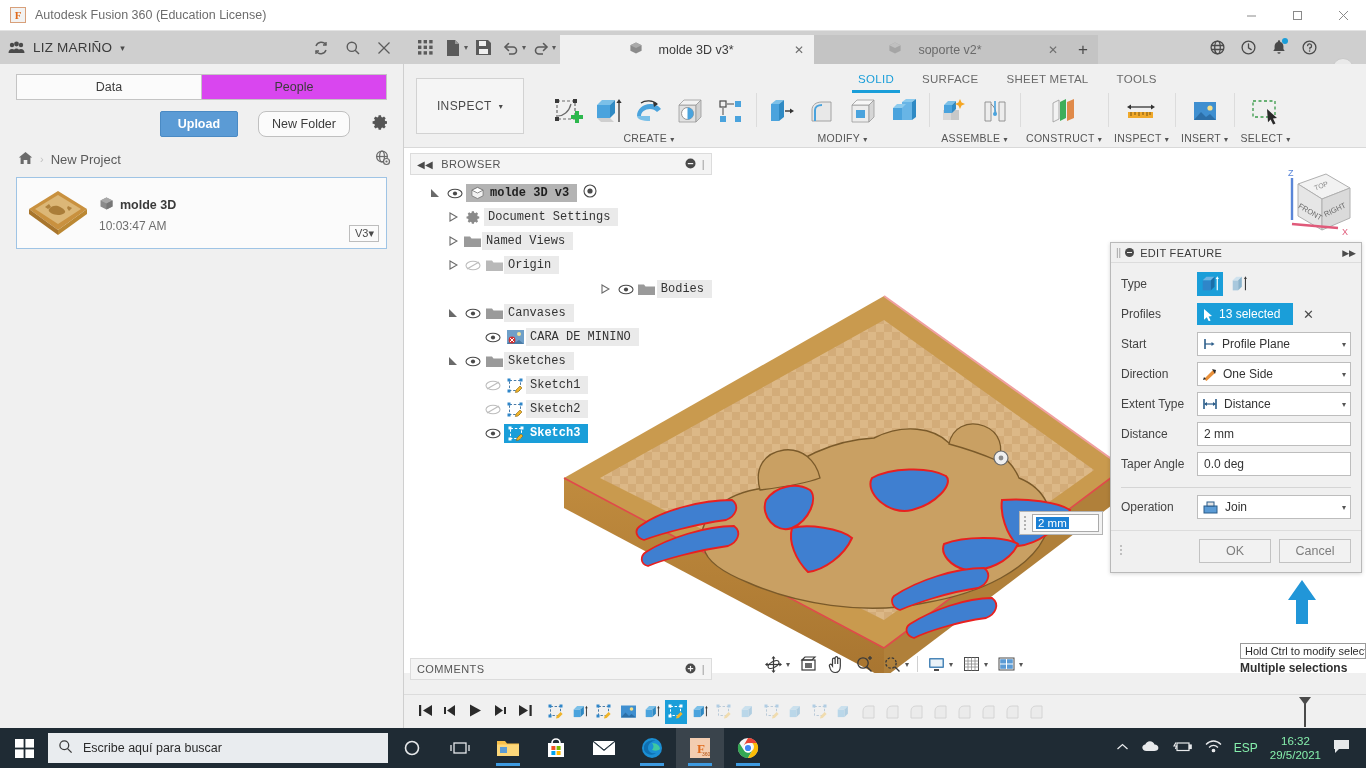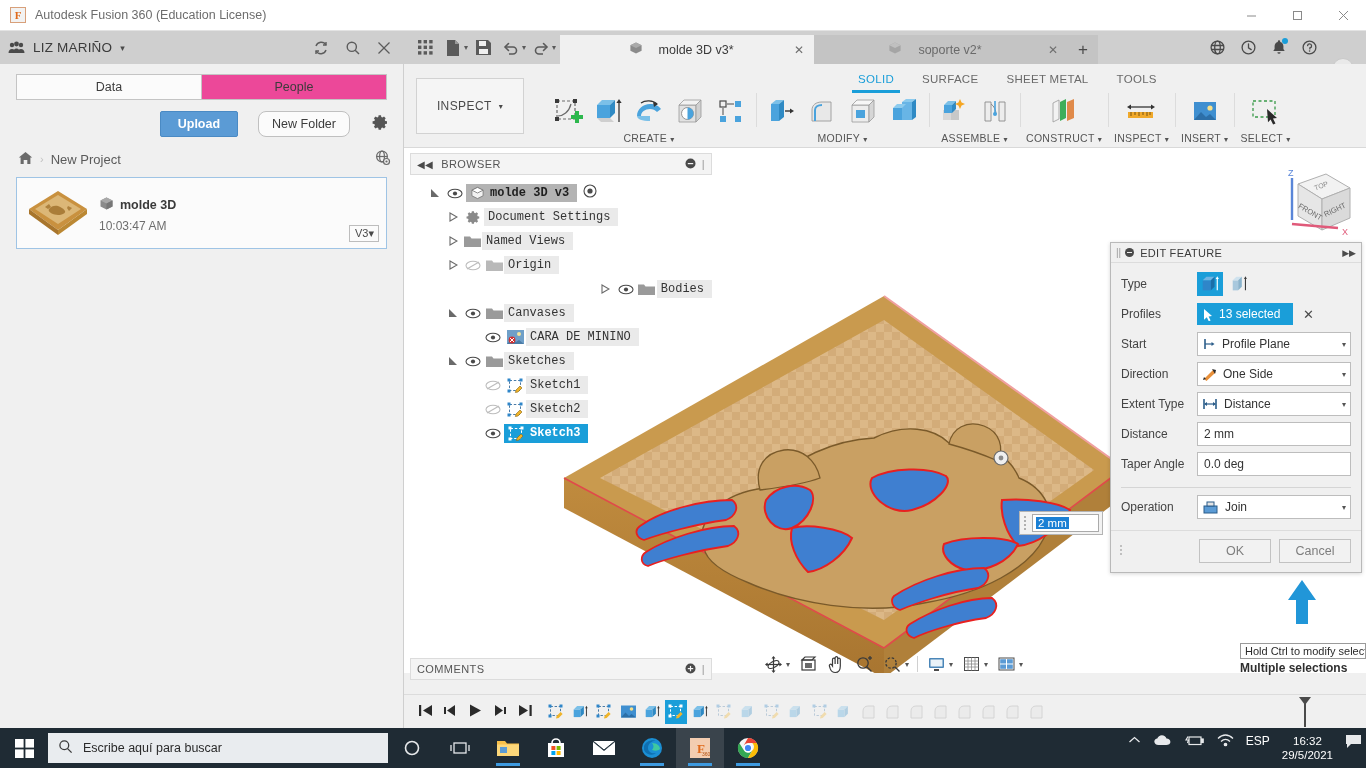--- a/index.html
+++ b/index.html
@@ -44,21 +44,21 @@
   }
   .dp-userico { width: 17px; height: 14px; margin-right: 8px; position: relative; }
   .dp-username { font-size: 13.5px; color: #3c3c3c; letter-spacing: .2px; }
   .dp-caret { margin-left: 8px; color: #4a4a4a; font-size: 9px; }
   .dp-hdr-actions { margin-left: auto; display: flex; gap: 16px; align-items: center; padding-right: 4px; }
   .ico-btn { color: #5c5c5c; display: flex; align-items: center; justify-content: center; }
 
   .dp-tabs { display: flex; padding: 10px 16px 0 16px; }
   .dp-tab {
     flex: 1; height: 26px; line-height: 24px; text-align: center;
-    border: 1px solid #c4c4c4; font-size: 12.5px; color: #3c3c3c; background: #ec4899;
+    border: 1px solid #c4c4c4; font-size: 12.5px; color: #3c3c3c; background: #d946ef;
   }
   .dp-tab.active { background: #fbfbfb; }
   .dp-tab:first-child { border-right: none; }
 
   .dp-actions { display: flex; align-items: center; justify-content: flex-end; gap: 20px; padding: 11px 14px 0 0; }
   .btn-upload {
     background: #5b9bd5; color: #ffffff; border: 1px solid #4a8ac4;
     font-size: 12.5px; font-weight: bold; padding: 5px 17px; border-radius: 2px;
   }
   .btn-newfolder {
@@ -267,21 +267,21 @@
   }
   .tb-start { width: 48px; height: 40px; display: flex; align-items: center; justify-content: center; }
   .tb-search {
     width: 340px; height: 30px; background: #e9ecef; display: flex; align-items: center; gap: 10px;
     padding: 0 10px; font-size: 12.5px; color: #2a2a2a;
   }
   .tb-icons { display: flex; align-items: center; height: 40px; }
   .tb-ico { width: 48px; height: 40px; display: flex; align-items: center; justify-content: center; position: relative; }
   .tb-ico.running::after { content:''; position:absolute; bottom:2px; left:12px; width:24px; height:3px; background:#3d9ae0; }
   .tb-ico.active-app { background: rgba(255,255,255,.12); }
-  .tb-tray { margin-left: auto; display: flex; gap: 12px; padding-right: 4px; color: #ffffff; }
+  .tb-tray { margin-left: auto; display: flex; align-items: center; gap: 12px; padding-right: 16px; color: #86efac; }
   .tray-clock { font-size: 11.5px; line-height: 14px; text-align: center; }
   .tray-lang { font-size: 12px; }
 </style>
 </head>
 <body>
 
 <div class="app">
 
   <div class="titlebar">
     <div class="fusion-logo">F</div>

